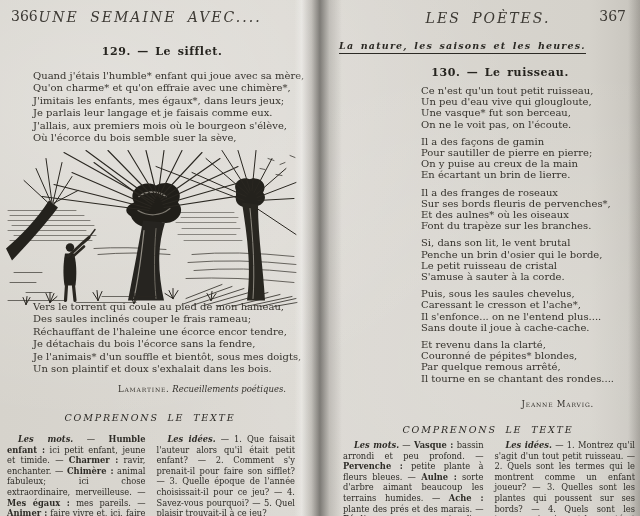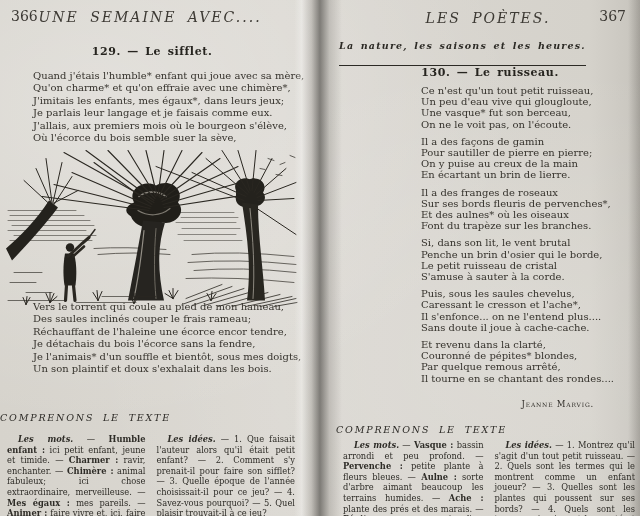--- a/index.html
+++ b/index.html
@@ -19,38 +19,38 @@
   .page-left{left:0;width:300px;}
   .page-right{left:336px;width:304px;}
   .pagenum{position:absolute;top:8px;font-size:14px;color:#3b3833;}
   .pn-left{left:11px;}
   .pn-right{right:14px;}
   .running-head{position:absolute;top:9px;left:0;width:100%;text-align:center;
     font-style:italic;font-size:14px;letter-spacing:2px;word-spacing:5px;color:#3c3933;}
   .rh-right{top:10px;}
   .section-heading{position:absolute;top:40px;left:3px;font-size:9.5px;font-weight:bold;
     font-style:italic;letter-spacing:1.2px;word-spacing:2px;color:#2c2a25;
-    border-bottom:1.5px solid #2c2a25;padding-bottom:14px;}
-  .poem-title{position:absolute;left:2px;width:100%;text-align:center;font-weight:bold;
+    border-bottom:1.5px solid #2c2a25;padding-bottom:2px;}
+  .poem-title{position:absolute;left:12px;width:100%;text-align:center;font-weight:bold;
     font-size:11px;letter-spacing:.6px;word-spacing:2px;color:#26241f;}
   .pt-left{top:45px;}
   .pt-right{top:66px;}
   .poem{position:absolute;font-size:10px;color:#35322c;}
   .poem .pline{white-space:nowrap;line-height:12.4px;}
   .poem-l1{left:33px;top:70px;}
   .poem-l2{left:33px;top:301px;}
   .poem-r{left:66px;top:85px;margin-left:19px;}
   .poem-r .pline{line-height:11.2px;}
   .stanza{margin-bottom:6px;}
   .attribution{position:absolute;font-size:8.5px;color:#33302b;}
   .attr-left{top:384px;right:14px;}
   .attr-right{top:399px;right:46px;}
   .attr-author{font-variant:small-caps;letter-spacing:.8px;}
   .attr-work{font-style:italic;}
-  .comp-heading{position:absolute;left:0;width:100%;text-align:left;font-style:italic;
+  .comp-heading{position:absolute;left:0;width:100%;text-align:center;font-style:italic;
     font-size:9.5px;letter-spacing:1.8px;word-spacing:4px;color:#2c2a26;}
   .ch-left{top:412px;}
   .ch-right{top:424px;}
   .notes{position:absolute;left:7px;right:5px;display:flex;gap:11px;}
   .notes-left{top:434px;}
   .notes-right{top:440px;}
   .note{flex:1;margin:0;font-size:8.3px;line-height:10.6px;text-align:justify;
     text-indent:11px;color:#2e2c27;}
   .seg-b{font-weight:bold;}
   .seg-i{font-style:italic;}
@@ -212,20 +212,24 @@
 
     <div class="poem poem-l2">
         <div class="pline">Vers le torrent qui coule au pied de mon hameau,</div>
         <div class="pline">Des saules inclinés couper le frais rameau;</div>
         <div class="pline">Réchauffant de l'haleine une écorce encor tendre,</div>
         <div class="pline">Je détachais du bois l'écorce sans la fendre,</div>
         <div class="pline">Je l'animais* d'un souffle et bientôt, sous mes doigts,</div>
         <div class="pline">Un son plaintif et doux s'exhalait dans les bois.</div>
       </div>
 
+    <div class="attribution attr-left">
+      <span class="attr-author">Lamartine.</span>
+      <span class="attr-work">Recueillements poétiques.</span>
+    </div>
 
     <div class="comp-heading ch-left">COMPRENONS LE TEXTE</div>
     <div class="notes notes-left">
       <p class="note"><span class="seg-b seg-i">Les mots.</span><span> — </span><span class="seg-b">Humble enfant :</span><span> ici petit enfant, jeune et timide. — </span><span class="seg-b">Charmer :</span><span> ravir, enchanter. — </span><span class="seg-b">Chimère :</span><span> animal fabuleux; ici chose extraordinaire, merveilleuse. — </span><span class="seg-b">Mes égaux :</span><span> mes pareils. — </span><span class="seg-b">Animer :</span><span> faire vivre et, ici, faire vibrer, en tirer un son.</span></p>
       <p class="note"><span class="seg-b seg-i">Les idées.</span><span> — 1. Que faisait l'auteur alors qu'il était petit enfant? — 2. Comment s'y prenait-il pour faire son sifflet? — 3. Quelle époque de l'année choisissait-il pour ce jeu? — 4. Savez-vous pourquoi? — 5. Quel plaisir trouvait-il à ce jeu?</span></p>
     </div>
   </div>
 
   <div class="page page-right">
     <div class="pagenum pn-right">367</div>

